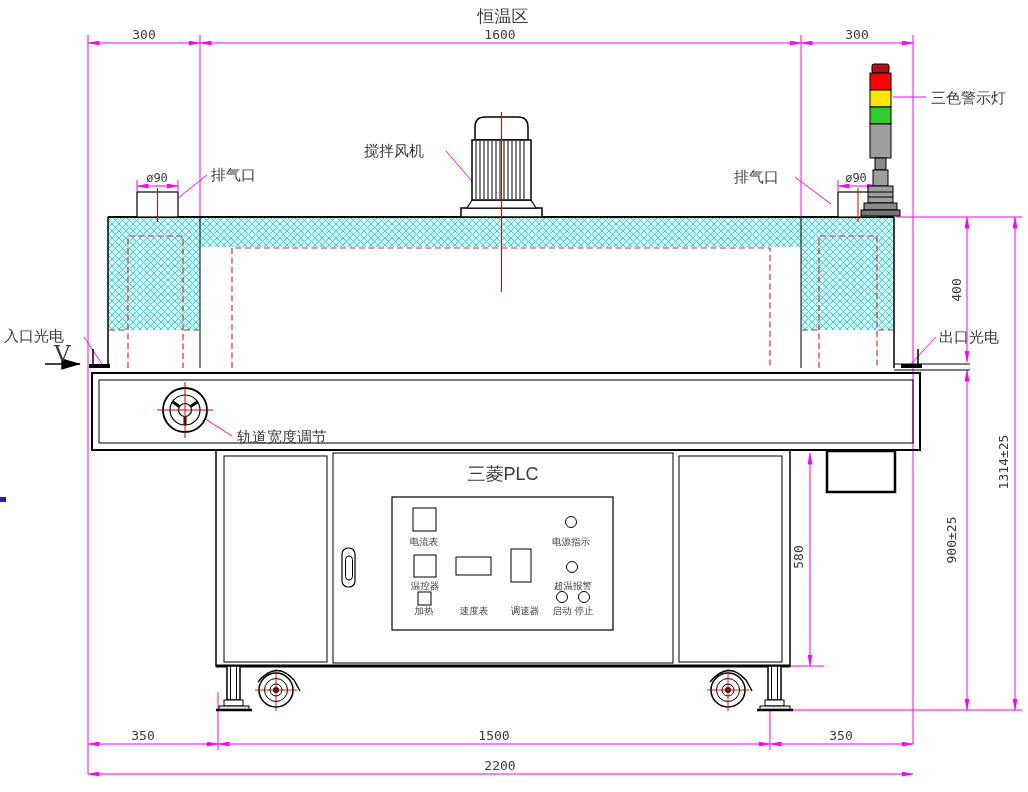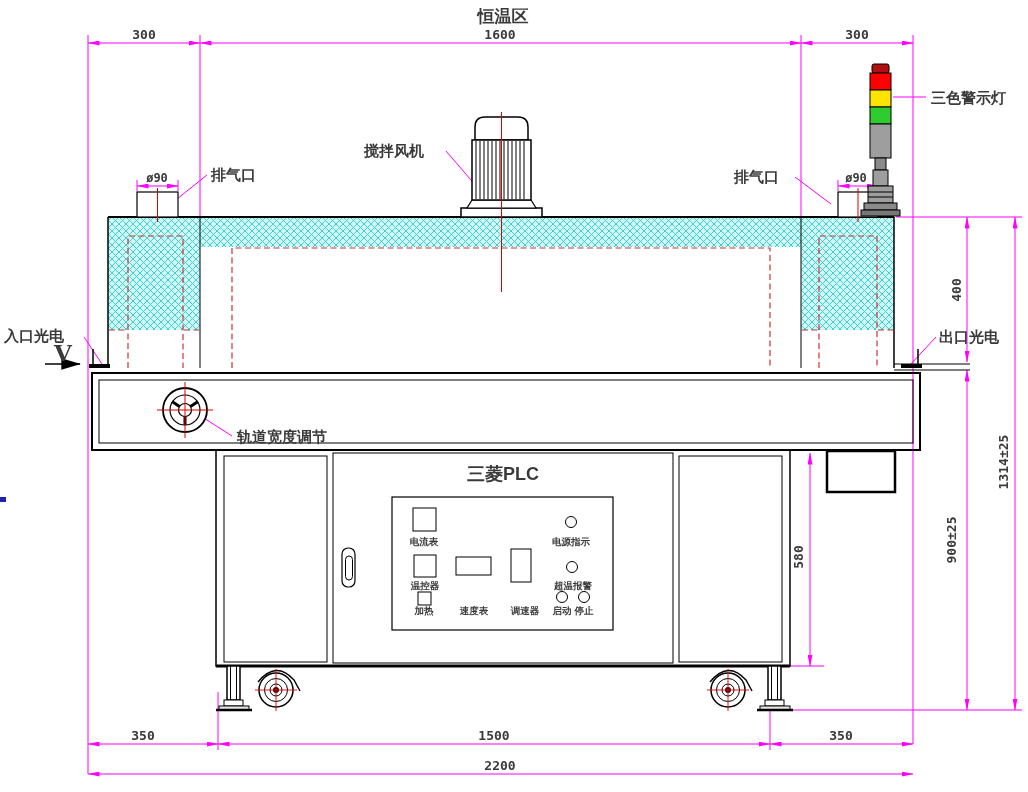--- a/index.html
+++ b/index.html
@@ -1,16 +1,16 @@
 <!DOCTYPE html>
 <html><head>
 <meta charset="utf-8">
 <style>
   html,body{margin:0;padding:0;background:#ffffff;}
-  .stage{width:1028px;height:792px;position:relative;background:#fff;overflow:hidden;font-weight:bold;}
+  .stage{width:1028px;height:792px;position:relative;background:#fff;overflow:hidden;}
   svg{display:block;}
   text{fill:#3a3a3a;}
   .cn{font-family:"Liberation Sans",sans-serif;font-size:15px;}
   .dim{font-family:"DejaVu Sans Mono",monospace;font-size:13px;}
   .dimsm{font-family:"DejaVu Sans Mono",monospace;font-size:12px;}
   .pnl{font-family:"Liberation Sans",sans-serif;font-size:9.5px;}
   .ttl{font-family:"Liberation Sans",sans-serif;font-size:17px;}
   .plc{font-family:"Liberation Sans",sans-serif;font-size:18px;}
   .vmark{font-family:"DejaVu Serif",serif;font-size:23px;}
 </style>

